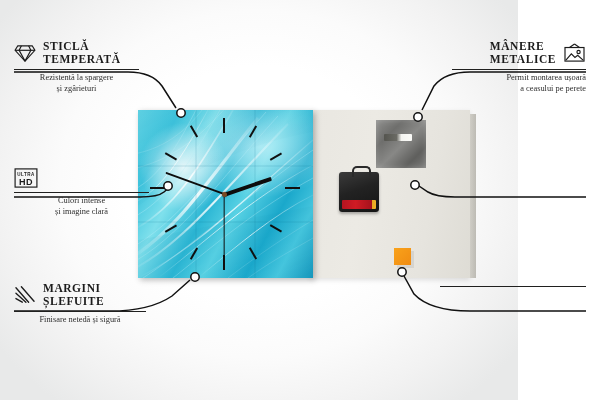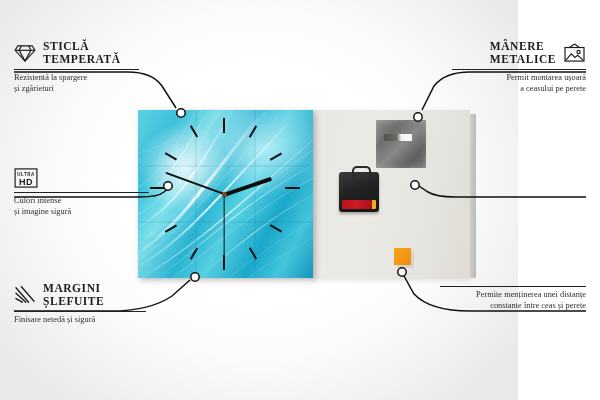--- a/index.html
+++ b/index.html
@@ -78,21 +78,21 @@
     display:flex;align-items:center;gap:7px;
     font-size:11.5px;font-weight:bold;letter-spacing:.55px;color:#1c1c1c;
     line-height:12.5px;text-transform:uppercase;
   }
   .ctitle .tt{white-space:pre-line;}
   .rule{height:1.4px;background:#20201f;margin-top:4px;}
   .csub{
     font-size:8.4px;color:#2e2e2e;line-height:10.6px;margin-top:3px;white-space:pre-line;
   }
   .left .ctitle{justify-content:flex-start;}
-  .left .csub{text-align:left;}
+  .left .csub{text-align:center;}
   .right .ctitle{justify-content:flex-end;}
   .right .csub{text-align:right;}
   .ico{flex:0 0 auto;display:block;}
 
   #leaders{position:absolute;left:0;top:0;width:600px;height:400px;pointer-events:none;}
 </style>
 </head>
 <body>
 
 <div id="stage">
@@ -220,21 +220,21 @@
   <div class="callout left" style="left:14px;top:168px;width:135px;">
     <div class="ctitle">
       <svg class="ico" width="24" height="20" viewBox="0 0 26 22">
         <rect x="1" y="1" width="24" height="20" fill="none" stroke="#1c1c1c" stroke-width="1.3"></rect>
         <text x="13" y="9" font-family="Liberation Sans, sans-serif" font-size="5" text-anchor="middle" fill="#1c1c1c">ultra</text>
         <text x="13" y="19" font-family="Liberation Sans, sans-serif" font-size="10" font-weight="bold" text-anchor="middle" fill="#1c1c1c">HD</text>
       </svg>
     </div>
     <div class="rule"></div>
     <div class="csub">Culori intense
-și imagine sigură</div>
+și imagine clară</div>
   </div>
 
   <div class="callout left" style="left:14px;top:282px;width:132px;">
     <div class="ctitle">
       <svg class="ico" width="22" height="19" viewBox="0 0 24 21">
         <g stroke="#1c1c1c" stroke-width="1.5" fill="none" stroke-linecap="round">
           <path d="M2 3 L16 19"></path>
             <path d="M2 9 L13 19"></path>
             <path d="M2 15 L9 19"></path>
           <path d="M8 2 L22 18"></path>
@@ -261,17 +261,15 @@
       </svg>
     </div>
     <div class="rule"></div>
     <div class="csub">Permit montarea ușoară
 a ceasului pe perete</div>
   </div>
 
 
   <div class="callout right" style="left:440px;top:282px;width:146px;">
     <div class="rule"></div>
-    <div class="csub">Permite menținerea unei distanțe
-constante între ceas și perete</div>
   </div>
 
 </div>
 
 </body></html>

